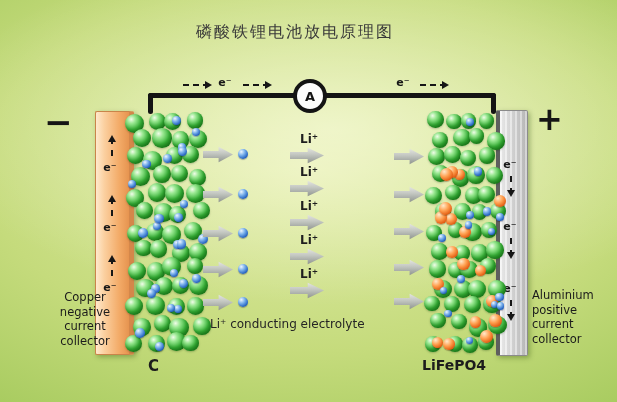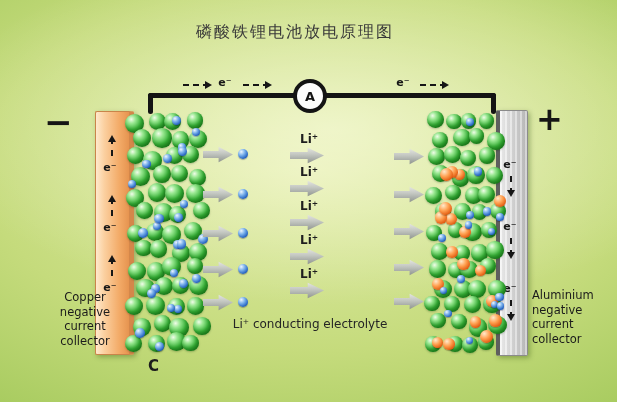--- a/index.html
+++ b/index.html
@@ -287,24 +287,25 @@
   <div class="garrow" style="left:290px;top:248px;width:34px;"></div>
   <div class="li-label" style="left:300px;top:267px;">Li⁺</div>
   <div class="garrow" style="left:290px;top:282px;width:34px;"></div>
 
   <div class="garrow" style="left:394px;top:148px;"></div>
   <div class="garrow" style="left:394px;top:186px;"></div>
   <div class="garrow" style="left:394px;top:223px;"></div>
   <div class="garrow" style="left:394px;top:259px;"></div>
   <div class="garrow" style="left:394px;top:293px;"></div>
 
-  <div class="caption" style="left:210px;top:317px;width:200px;text-align:center;">Li⁺ conducting electrolyte</div>
+  <div class="caption" style="left:210px;top:317px;width:200px;text-align:left;">Li⁺ conducting electrolyte</div>
   <div class="electrode-label" style="left:148px;top:357px;font-size:15px;">C</div>
+  <div class="electrode-label" style="left:422px;top:357px;font-size:14px;">LiFePO4</div>
   <div class="side-text" style="left:40px;top:290px;width:90px;text-align:center;">Copper
 negative
 current
 collector</div>
   <div class="side-text" style="left:532px;top:288px;width:82px;">Aluminium
-negative
+positive
 current
 collector</div>
 
 </div>
 
 </body></html>

